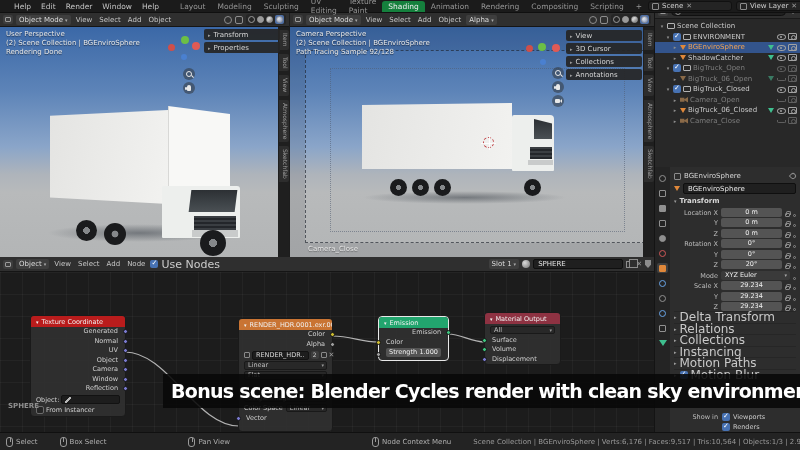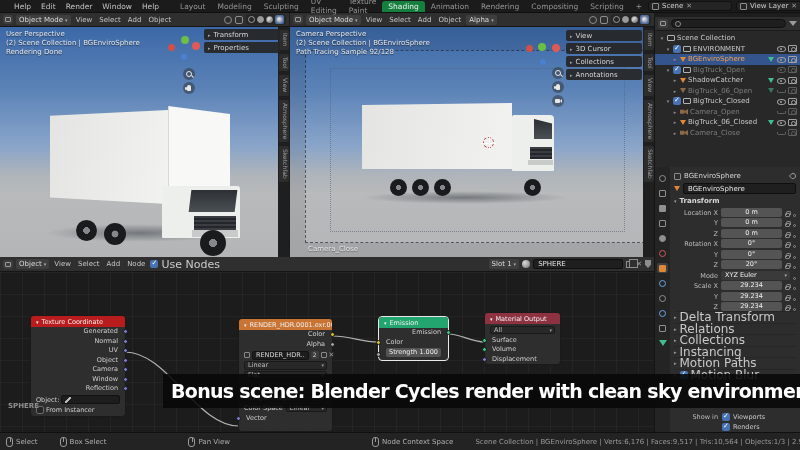--- a/index.html
+++ b/index.html
@@ -107,21 +107,21 @@
   .grill { position:absolute; background:repeating-linear-gradient(180deg,#3a3e42 0 2px,#23262a 2px 4px); }
   .bumper { position:absolute; background:#c9cbcb; }
   .wheel { position:absolute; border-radius:50%; background:radial-gradient(circle,
      #85888b 0 22%, #1a1b1d 23% 100%); }
   .cursor3d { left:193px; top:110px; width:11px; height:11px; border:1px dashed #c2494d;
      border-radius:50%; z-index:6;}
   .cursor3d::before { content:""; position:absolute; left:50%; top:-3px; width:1px; height:15px; background:rgba(255,255,255,.85);}
   .cursor3d::after { content:""; position:absolute; top:50%; left:-3px; height:1px; width:15px; background:rgba(255,255,255,.85);}
 
   
-  #outliner { left:654px; top:17px; width:146px; height:172px; background:#282828;
+  #outliner { left:654px; top:5px; width:146px; height:172px; background:#282828;
     border-left:1px solid #141414; border-bottom:1px solid #141414; z-index:10;}
   #outliner-hdr { display:flex; align-items:center; gap:3px; height:14px;
     background:#2f2f2f; border-bottom:1px solid #1a1a1a; padding:0 3px;}
   .search { flex:1; background:#1f1f1f; border:1px solid #101010; border-radius:6px;
     height:9px; display:flex; align-items:center; padding:0 3px; gap:2px;}
   .search::before { content:""; width:4px; height:4px; border:1px solid #8a8a8a; border-radius:50%;}
   .funnel { width:0; height:0; border-left:4px solid transparent; border-right:4px solid transparent;
     border-top:5px solid #9a9a9a; }
   .otree { padding:2px 0; }
   .orow { display:flex; align-items:center; height:10.5px; gap:2px; padding-right:3px; font-size:7px;}
@@ -455,35 +455,35 @@
       </div>
       <div class="orow sel" style="padding-left:17px;">
         <span class="tw">▸</span>
         <span class="meshico"></span>
         <span class="oname">BGEnviroSphere</span>
         <span class="grow"></span>
         <span class="dataico"></span>
         <span class="eye"></span>
         <span class="camv"></span>
       </div>
+      <div class="orow" style="padding-left:17px;">
+        <span class="tw">▸</span>
+        <span class="meshico"></span>
+        <span class="oname">ShadowCatcher</span>
+        <span class="grow"></span>
+        <span class="dataico"></span>
+        <span class="eye"></span>
+        <span class="camv"></span>
+      </div>
       <div class="orow dim" style="padding-left:10px;">
         <span class="tw">▾</span>
         <span class="cb"></span>
         <span class="colico"></span>
         <span class="oname">BigTruck_Open</span>
         <span class="grow"></span>
-        <span class="eye"></span>
-        <span class="camv"></span>
-      </div>
-      <div class="orow" style="padding-left:17px;">
-        <span class="tw">▸</span>
-        <span class="meshico"></span>
-        <span class="oname">ShadowCatcher</span>
-        <span class="grow"></span>
-        <span class="dataico"></span>
         <span class="eye"></span>
         <span class="camv"></span>
       </div>
       <div class="orow dim" style="padding-left:17px;">
         <span class="tw">▸</span>
         <span class="meshico"></span>
         <span class="oname">BigTruck_06_Open</span>
         <span class="grow"></span>
         <span class="dataico"></span>
         <span class="eye closed"></span>
@@ -801,18 +801,18 @@
     <div class="hint">
       <span class="mouse"></span>
       <span class="lbl">Box Select</span>
     </div>
     <div class="hint" style="margin-left:60px;">
       <span class="mouse"></span>
       <span class="lbl">Pan View</span>
     </div>
     <div class="hint" style="margin-left:120px;">
       <span class="mouse"></span>
-      <span class="lbl">Node Context Space</span>
+      <span class="lbl">Node Context Menu</span>
     </div>
     <span id="status-info">Scene Collection | BGEnviroSphere | Verts:6,176 | Faces:9,517 | Tris:10,564 | Objects:1/3 | 2.90.0</span>
   </div>
 
 </div>
 
 </body></html>

